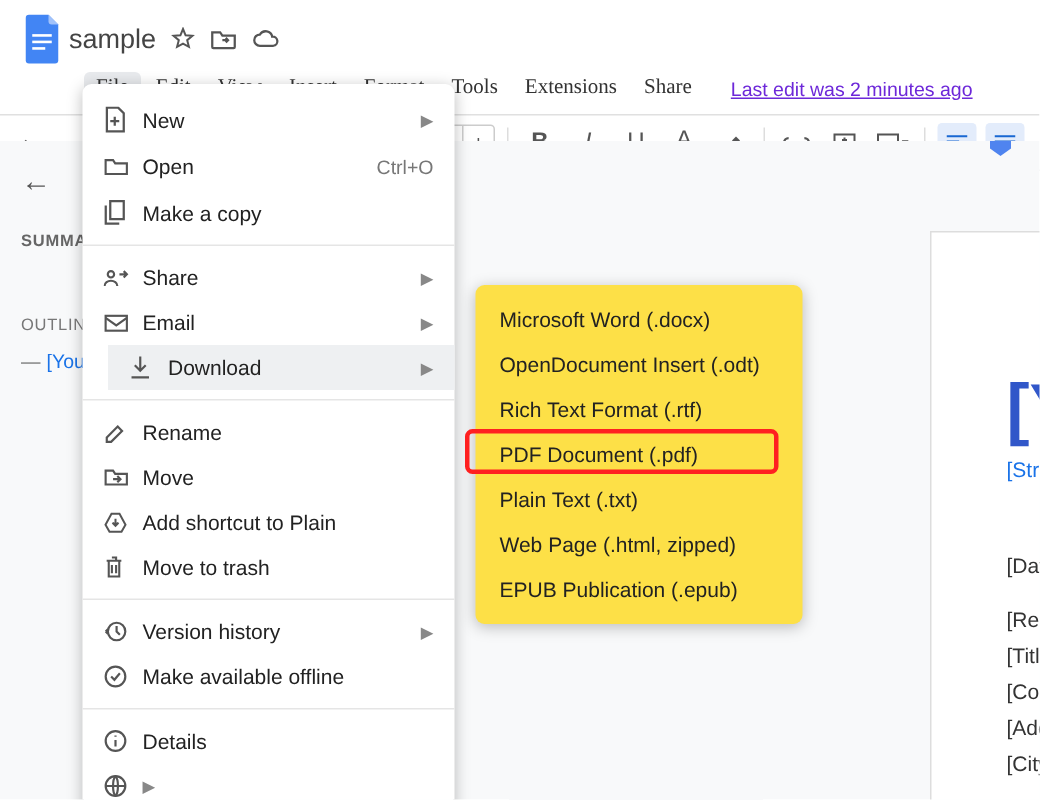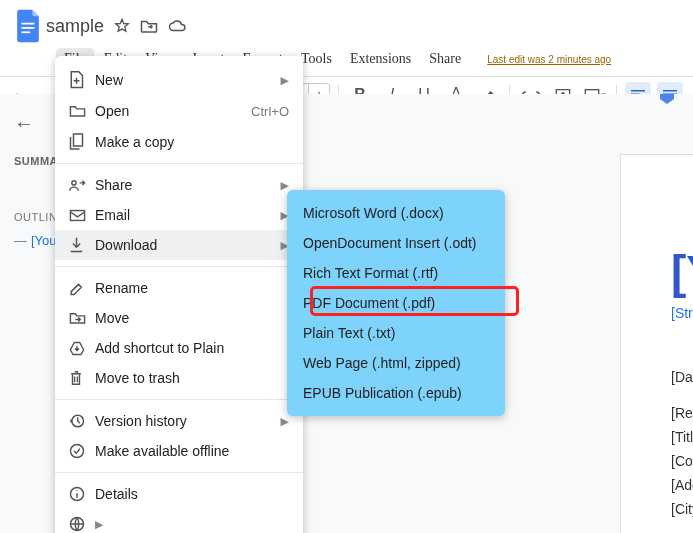--- a/index.html
+++ b/index.html
@@ -8,45 +8,45 @@
 .header { display: flex; align-items: center; padding: 8px 14px 4px; gap: 4px; }
 .docs-logo { width: 28px; height: 36px; display: flex; align-items: center; justify-content: center; }
 .docs-logo svg { width: 26px; height: 34px; }
 .title-area { display: flex; align-items: center; gap: 10px; }
 .doc-title { font-size: 18px; color: #444; }
 .title-icon { color: #555; display: inline-flex; }
 
 .menubar { display: flex; gap: 2px; padding: 0 14px 6px 56px; font-size: 14px; color: #333; align-items: center; }
 .menu-item { padding: 3px 8px; border-radius: 4px; cursor: pointer; font-family: Liberation Serif, serif; }
 .menu-item.active { background: #e8eaed; }
-.last-edit { margin-left: 16px; color: #a16207; text-decoration: underline; font-size: 10px; cursor: pointer; }
+.last-edit { margin-left: 16px; color: #6d28d9; text-decoration: underline; font-size: 13px; cursor: pointer; }
 
 .toolbar { display: flex; align-items: center; border-top: 1px solid #e0e0e0; border-bottom: 1px solid #e0e0e0; padding: 4px 10px; gap: 6px; height: 38px; }
 .tb-btn { width: 26px; height: 26px; display: flex; align-items: center; justify-content: center; color: #555; border-radius: 3px; cursor: pointer; }
 .tb-sep { width: 1px; height: 20px; background: #ddd; margin: 0 2px; }
 .font-size-group { display: flex; align-items: center; border: 1px solid #ccc; border-radius: 3px; height: 24px; }
 .fs-btn { width: 20px; text-align: center; cursor: pointer; color: #555; font-size: 14px; }
 .fs-input { width: 28px; border: none; text-align: center; font-size: 13px; border-left: 1px solid #ccc; border-right: 1px solid #ccc; height: 22px; }
 .bold { font-weight: bold; }
 .italic { font-style: italic; }
 .under { text-decoration: underline; }
 .font-a { font-family: serif; font-size: 16px; }
 .highlight-icon { position: relative; }
 .align-active { background: #e3ecfb; border-radius: 3px; }
 
 .file-menu { position: absolute; left: 55px; top: 56px; width: 248px; background: #fff; border-radius: 6px; box-shadow: 0 2px 10px rgba(0,0,0,0.25); padding: 8px 0; z-index: 10; }
 .fm-item { display: flex; align-items: center; padding: 7px 14px; font-size: 14px; color: #222; cursor: pointer; position: relative; }
-.fm-item.hov { background: #eef0f2; }
+.fm-item.hov { background: #eef0f2; margin-left: 17px; }
 .fm-item .icon-slot { width: 26px; display: flex; align-items: center; color: #555; }
 .fm-item .label { flex: 1; }
 .fm-item .shortcut { color: #777; font-size: 13px; }
 .fm-item .arrow { color: #888; font-size: 11px; }
 .fm-sep { height: 1px; background: #e5e5e5; margin: 6px 0; }
 
-.sub-menu { position: absolute; left: 287px; top: 190px; width: 218px; background: #7dd3fc; border-radius: 6px; box-shadow: 0 2px 10px rgba(0,0,0,0.25); padding: 8px 0; z-index: 11; }
+.sub-menu { position: absolute; left: 317px; top: 190px; width: 218px; background: #fde047; border-radius: 6px; box-shadow: 0 2px 10px rgba(0,0,0,0.25); padding: 8px 0; z-index: 11; }
 .sm-item { padding: 7px 16px; font-size: 14px; color: #222; cursor: pointer; }
 .highlight-box { position: absolute; left: 310px; top: 286px; width: 209px; height: 30px; border: 3px solid #ff2020; border-radius: 5px; z-index: 12; pointer-events: none; }
 
 .canvas-area { position: absolute; left: 0; top: 94px; right: 0; bottom: 0; background: #f8f9fa; }
 .sidebar { position: absolute; left: 0; top: 0; width: 210px; padding: 16px 14px; }
 .back-arrow { font-size: 20px; color: #555; }
 .side-title { font-size: 11px; color: #666; font-weight: 600; margin-top: 22px; letter-spacing: 0.5px; }
 .side-title2 { font-size: 11px; color: #777; margin-top: 44px; letter-spacing: 0.5px; }
 .side-link { color: #1a73e8; font-size: 13px; margin-top: 10px; display: flex; align-items: center; gap: 4px; }
 

